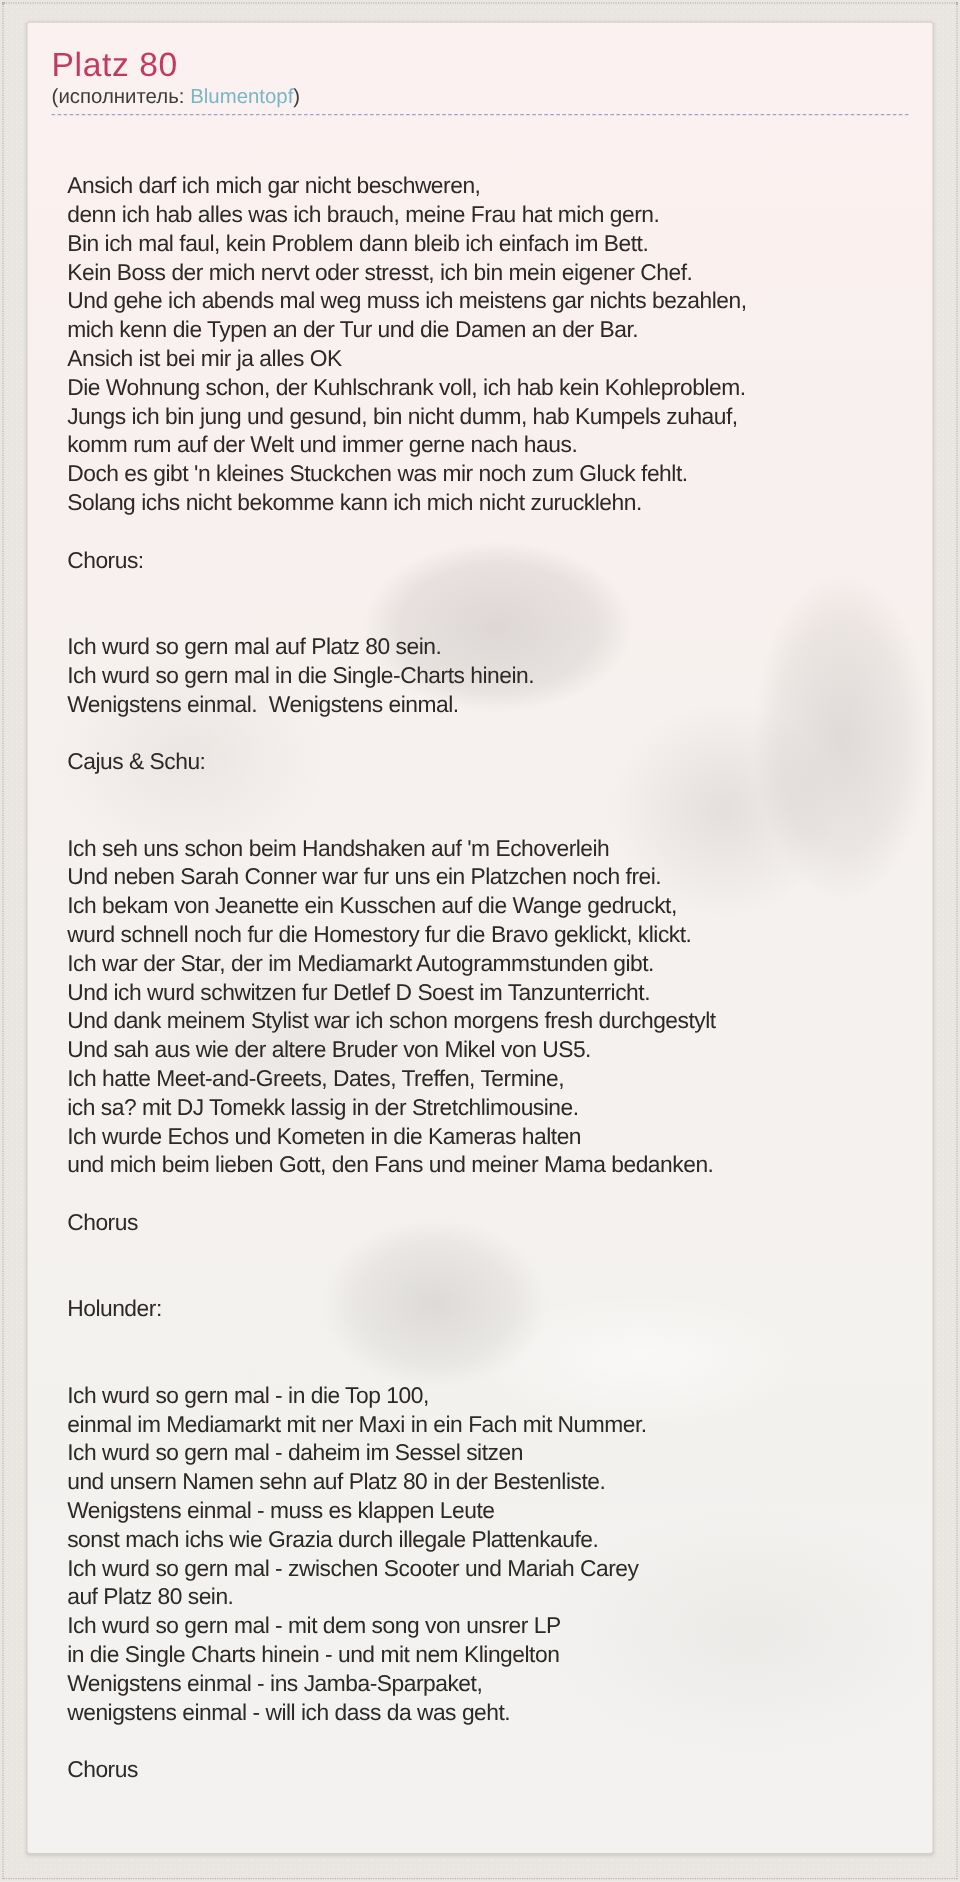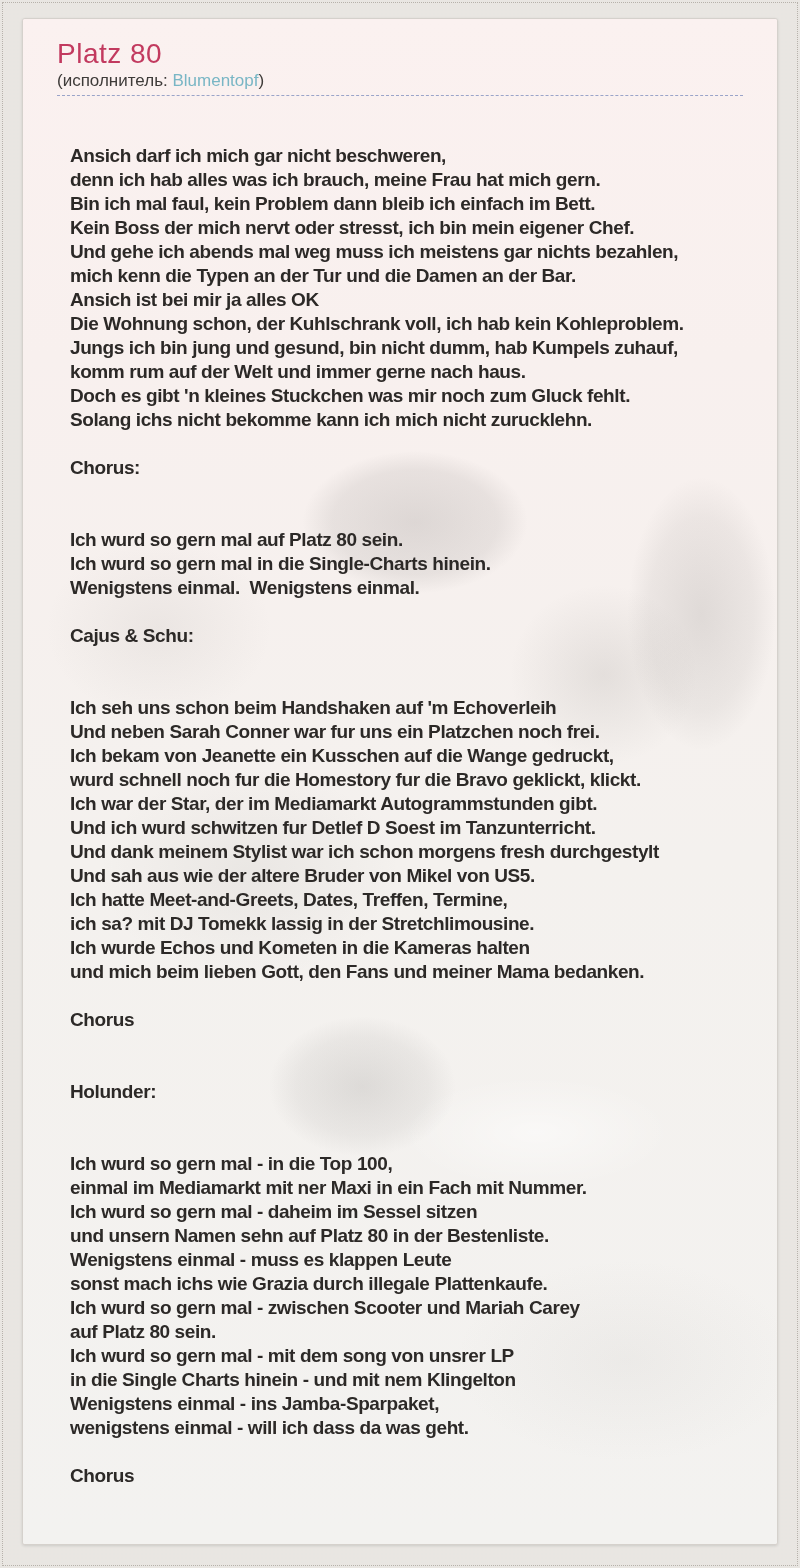--- a/index.html
+++ b/index.html
@@ -39,42 +39,42 @@
       radial-gradient(ellipse 150px 95px at 52% 33%,  rgba(95,90,88,.17) 0%,  rgba(95,90,88,.10) 55%, transparent 75%),
       radial-gradient(ellipse 95px 175px at 90% 39%,  rgba(105,100,97,.16) 0%, rgba(105,100,97,.08) 55%, transparent 78%),
       radial-gradient(ellipse 130px 125px at 77% 43%, rgba(120,115,110,.14) 0%, transparent 72%),
       radial-gradient(ellipse 150px 120px at 18% 40%, rgba(140,134,128,.10) 0%, transparent 75%),
       radial-gradient(ellipse 120px 90px at 45% 70%,  rgba(90,86,84,.15) 0%,  rgba(90,86,84,.07) 55%, transparent 78%),
       radial-gradient(ellipse 170px 70px at 68% 73%,  rgba(255,255,255,.5) 0%, transparent 80%),
       radial-gradient(ellipse 200px 140px at 30% 56%, rgba(130,125,120,.09) 0%, transparent 75%),
       radial-gradient(ellipse 220px 130px at 80% 88%, rgba(150,146,142,.08) 0%, transparent 78%),
       linear-gradient(180deg, #fbf1f0 0%, #f8f0ee 22%, #f4f1ee 55%, #f3f2f0 100%);
   }
-  .content{position:relative;padding:0 34px;z-index:1;}
+  .content{position:relative;padding:0 20px;z-index:1;}
   .title{
     margin:20px 0 0 0;
     font-size:28px;line-height:30px;font-weight:400;
     color:var(--title);
     letter-spacing:.5px;
   }
   .subtitle{
     margin:2px 0 0 0;
     font-size:17px;line-height:20px;color:#3e3b39;
     padding-bottom:4px;
     border-bottom:1px dashed var(--separator);
   }
   .artist-link{color:var(--artist-link);text-decoration:none;cursor:pointer;margin-top:45px;}
   .first-label{
     margin:11px 0 0 0;
     font-size:19px;line-height:24px;font-weight:700;
     color:var(--text);letter-spacing:-0.4px;
   }
   .lyrics{
     margin:0 0 0 13px;
-    font-size:19px;line-height:24px;font-weight:700;
+    font-size:19px;line-height:24px;font-weight:400;
     color:var(--text);letter-spacing:-0.4px;
     white-space:pre-wrap;
   }
 </style>
 </head>
 <body>
 
 <div class="page-frame"></div>
 
 <div class="card">

